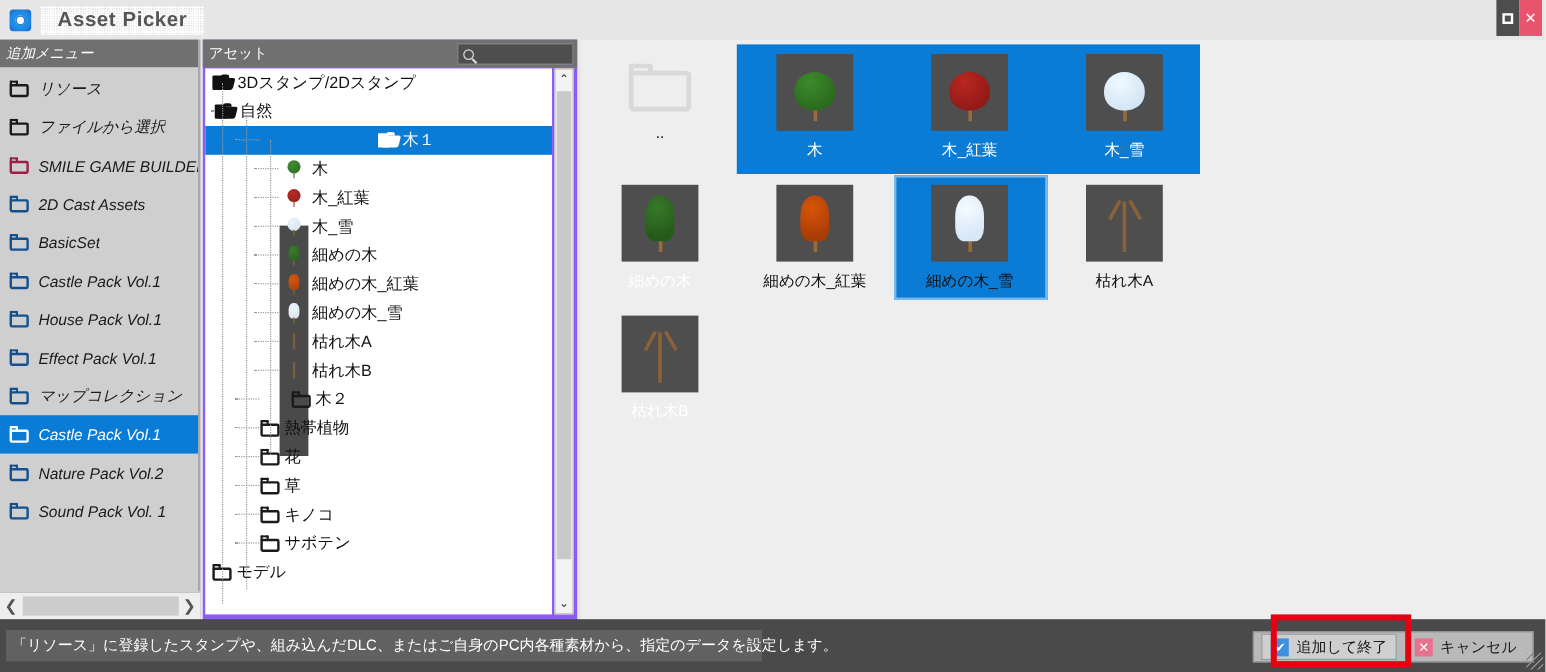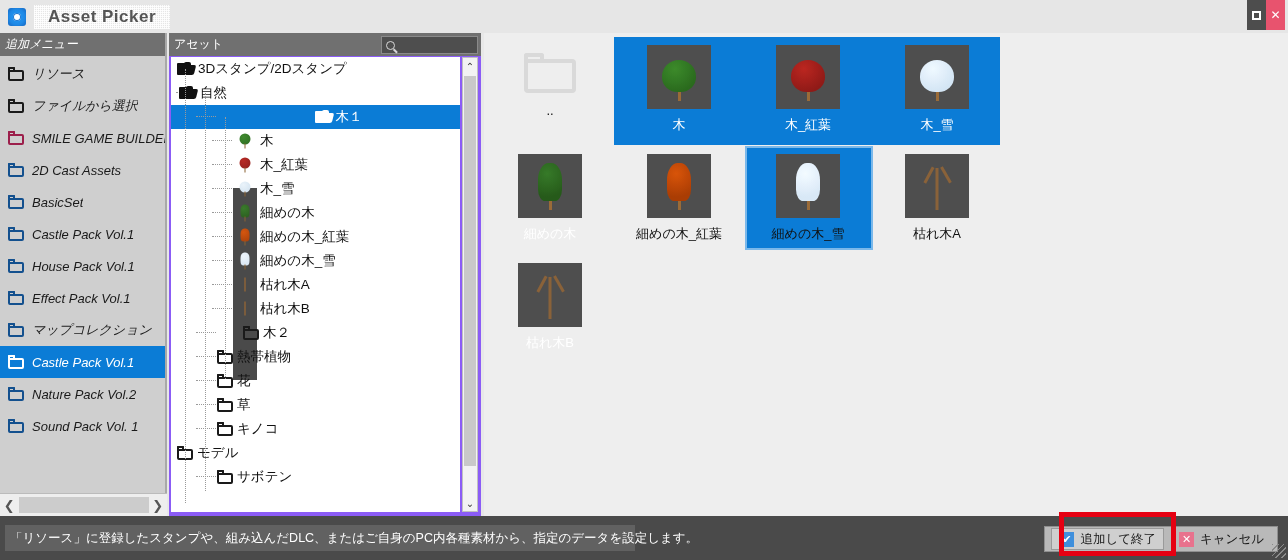--- a/index.html
+++ b/index.html
@@ -533,34 +533,34 @@
             <span class="t-lbl">草</span>
           </div>
           <div class="tree-row" style="padding-left:46px">
             <span class="tree-tick" style="left:25px"></span>
             <span class="fold c-black">
               <span class="tab"></span>
               <span class="box"></span>
             </span>
             <span class="t-lbl">キノコ</span>
           </div>
-          <div class="tree-row" style="padding-left:6px">
-            <span class="fold c-black">
-              <span class="tab"></span>
-              <span class="box"></span>
-            </span>
-            <span class="t-lbl">モデル</span>
-          </div>
           <div class="tree-row" style="padding-left:46px">
             <span class="tree-tick" style="left:25px"></span>
             <span class="fold c-black">
               <span class="tab"></span>
               <span class="box"></span>
             </span>
             <span class="t-lbl">サボテン</span>
+          </div>
+          <div class="tree-row" style="padding-left:6px">
+            <span class="fold c-black">
+              <span class="tab"></span>
+              <span class="box"></span>
+            </span>
+            <span class="t-lbl">モデル</span>
           </div>
           <span class="vline" style="left:14px;top:12px;height:434px"></span>
           <span class="vline" style="left:34px;top:36px;height:398px"></span>
           <span class="vline" style="left:54px;top:60px;height:262px"></span>
         </div>
       <div class="tree-scroll">
         <div class="ts-up">⌃</div>
         <div class="ts-thumb"></div>
         <div class="ts-dn">⌄</div>
       </div>

